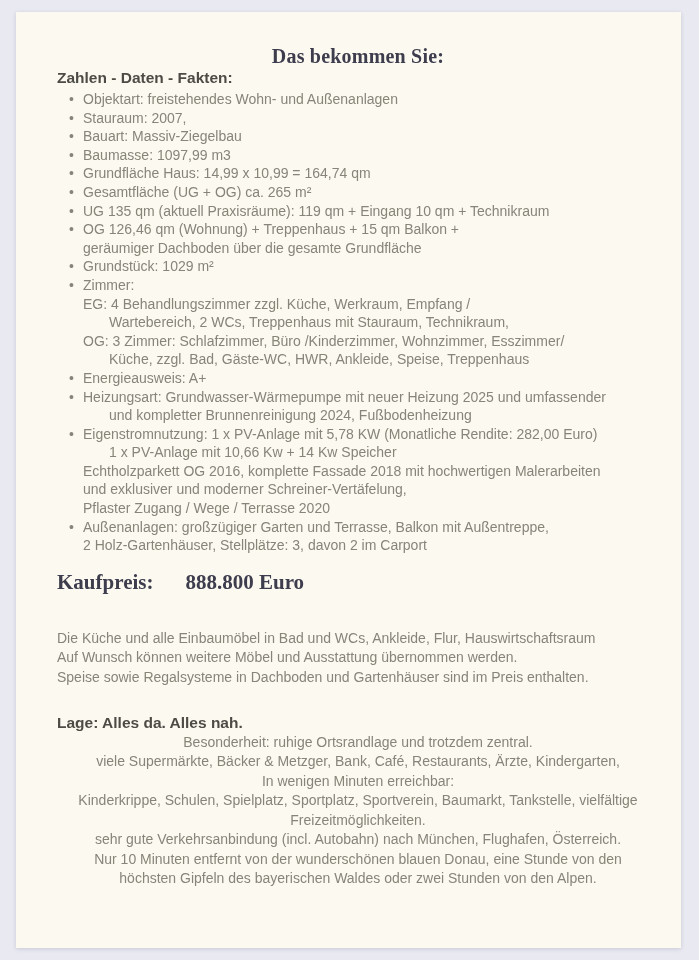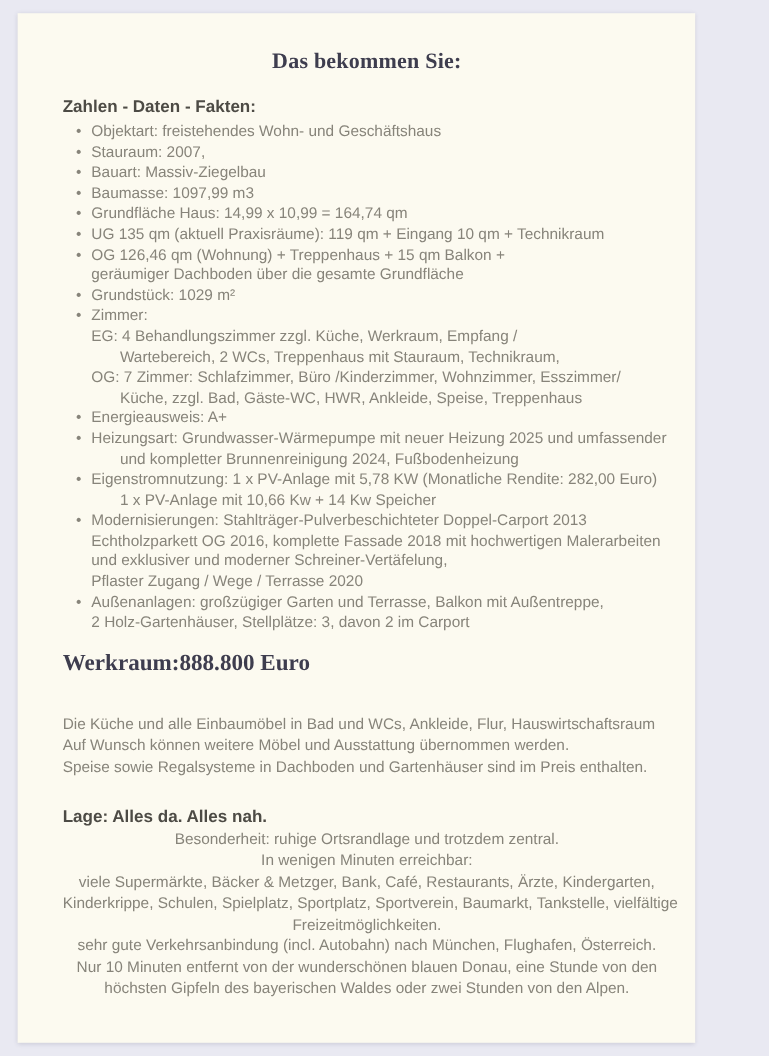--- a/index.html
+++ b/index.html
@@ -13,37 +13,36 @@
   html,body{width:699px;height:960px;}
   body{
     background:var(--page-bg);
     font-family:"Liberation Sans","DejaVu Sans",sans-serif;
     position:relative;
     overflow:hidden;
   }
   .card{
     position:absolute;
     left:16px;top:12px;
-    width:616px;height:936px;
+    width:665px;height:936px;
     background:var(--card-bg);
     box-shadow:0 1px 4px rgba(60,60,90,0.18);
     padding:32px 22px 0 41px;
     overflow:hidden;
   }
   .doc-title{
     text-align:center;
     font-family:"Liberation Serif","DejaVu Serif",serif;
     font-weight:bold;
     font-size:20px;
     line-height:24px;
     color:var(--serif-heading);
     letter-spacing:0.2px;
   }
   .section-heading{
-    margin-top:20px;
     font-weight:bold;
     font-size:15.5px;
     line-height:20px;
     color:var(--sans-heading);
   }
   .facts-list{
     list-style:none;
     margin-top:2px;
   }
   .line{
@@ -62,21 +61,21 @@
   }
   .line.ind2{padding-left:52px;}
   .price-row{
     margin-top:14px;
     font-family:"Liberation Serif","DejaVu Serif",serif;
     font-weight:bold;
     font-size:21px;
     line-height:26px;
     color:var(--serif-heading);
   }
-  .price-value{}
+  .price-value{margin-left:32px;}
   .paragraph{margin-top:34px;}
   .para-line{
     font-size:14px;
     line-height:19.4px;
     color:var(--body-text);
     white-space:nowrap;
   }
   .location-heading{margin-top:26px;}
   .location-lines{margin-top:0px;text-align:center;}
 </style>
@@ -84,90 +83,92 @@
 <body>
 
 <div class="card">
 
   <div class="doc-title">Das bekommen Sie:</div>
 
   <div class="section-heading">Zahlen - Daten - Fakten:</div>
 
   <ul class="facts-list">
       <li>
-        <div class="line ind0">Objektart: freistehendes Wohn- und Geschäftshaus</div>
+        <div class="line ind0">Objektart: freistehendes Wohn- und Außenanlagen</div>
       </li>
       <li>
         <div class="line ind0">Stauraum: 2007,</div>
       </li>
       <li>
         <div class="line ind0">Bauart: Massiv-Ziegelbau</div>
       </li>
       <li>
         <div class="line ind0">Baumasse: 1097,99 m3</div>
       </li>
       <li>
         <div class="line ind0">Grundfläche Haus: 14,99 x 10,99 = 164,74 qm</div>
+      </li>
+      <li>
+        <div class="line ind0">Gesamtfläche (UG + OG) ca. 265 m²</div>
       </li>
       <li>
         <div class="line ind0">UG 135 qm (aktuell Praxisräume): 119 qm + Eingang 10 qm + Technikraum</div>
       </li>
       <li>
         <div class="line ind0">OG 126,46 qm (Wohnung) + Treppenhaus + 15 qm Balkon +</div>
         <div class="line ind1">geräumiger Dachboden über die gesamte Grundfläche</div>
       </li>
       <li>
         <div class="line ind0">Grundstück: 1029 m²</div>
       </li>
       <li>
         <div class="line ind0">Zimmer:</div>
         <div class="line ind1">EG: 4 Behandlungszimmer zzgl. Küche, Werkraum, Empfang /</div>
         <div class="line ind2">Wartebereich, 2 WCs, Treppenhaus mit Stauraum, Technikraum,</div>
-        <div class="line ind1">OG: 7 Zimmer: Schlafzimmer, Büro /Kinderzimmer, Wohnzimmer, Esszimmer/</div>
+        <div class="line ind1">OG: 3 Zimmer: Schlafzimmer, Büro /Kinderzimmer, Wohnzimmer, Esszimmer/</div>
         <div class="line ind2">Küche, zzgl. Bad, Gäste-WC, HWR, Ankleide, Speise, Treppenhaus</div>
       </li>
       <li>
         <div class="line ind0">Energieausweis: A+</div>
       </li>
       <li>
         <div class="line ind0">Heizungsart: Grundwasser-Wärmepumpe mit neuer Heizung 2025 und umfassender</div>
         <div class="line ind2">und kompletter Brunnenreinigung 2024, Fußbodenheizung</div>
       </li>
       <li>
         <div class="line ind0">Eigenstromnutzung: 1 x PV-Anlage mit 5,78 KW (Monatliche Rendite: 282,00 Euro)</div>
         <div class="line ind2">1 x PV-Anlage mit 10,66 Kw + 14 Kw Speicher</div>
       </li>
       <li>
-        <div class="line ind0">Modernisierungen: Stahlträger-Pulverbeschichteter Doppel-Carport 2013</div>
         <div class="line ind1">Echtholzparkett OG 2016, komplette Fassade 2018 mit hochwertigen Malerarbeiten</div>
         <div class="line ind1">und exklusiver und moderner Schreiner-Vertäfelung,</div>
         <div class="line ind1">Pflaster Zugang / Wege / Terrasse 2020</div>
       </li>
       <li>
         <div class="line ind0">Außenanlagen: großzügiger Garten und Terrasse, Balkon mit Außentreppe,</div>
         <div class="line ind1">2 Holz-Gartenhäuser, Stellplätze: 3, davon 2 im Carport</div>
       </li>
     </ul>
 
   <div class="price-row">
-    <span class="price-label">Werkraum:</span><span class="price-value">888.800 Euro</span>
+    <span class="price-label">Kaufpreis:</span><span class="price-value">888.800 Euro</span>
   </div>
 
   <div class="paragraph">
       <div class="para-line">Die Küche und alle Einbaumöbel in Bad und WCs, Ankleide, Flur, Hauswirtschaftsraum</div>
       <div class="para-line">Auf Wunsch können weitere Möbel und Ausstattung übernommen werden.</div>
       <div class="para-line">Speise sowie Regalsysteme in Dachboden und Gartenhäuser sind im Preis enthalten.</div>
     </div>
 
   <div class="section-heading location-heading">Lage: Alles da. Alles nah.</div>
 
   <div class="location-lines">
       <div class="para-line">Besonderheit: ruhige Ortsrandlage und trotzdem zentral.</div>
+      <div class="para-line">viele Supermärkte, Bäcker &amp; Metzger, Bank, Café, Restaurants, Ärzte, Kindergarten,</div>
       <div class="para-line">In wenigen Minuten erreichbar:</div>
-      <div class="para-line">viele Supermärkte, Bäcker &amp; Metzger, Bank, Café, Restaurants, Ärzte, Kindergarten,</div>
       <div class="para-line">Kinderkrippe, Schulen, Spielplatz, Sportplatz, Sportverein, Baumarkt, Tankstelle, vielfältige</div>
       <div class="para-line">Freizeitmöglichkeiten.</div>
       <div class="para-line">sehr gute Verkehrsanbindung (incl. Autobahn) nach München, Flughafen, Österreich.</div>
       <div class="para-line">Nur 10 Minuten entfernt von der wunderschönen blauen Donau, eine Stunde von den</div>
       <div class="para-line">höchsten Gipfeln des bayerischen Waldes oder zwei Stunden von den Alpen.</div>
     </div>
 
 </div>
 
 </body></html>

